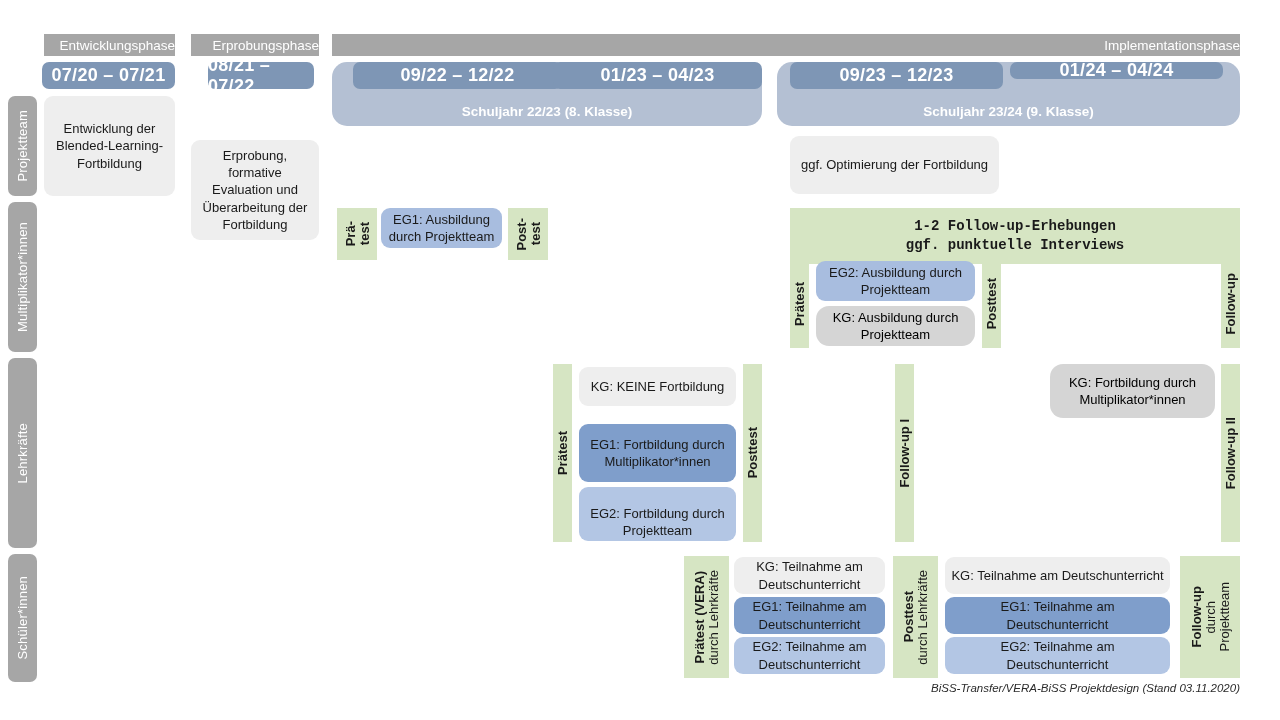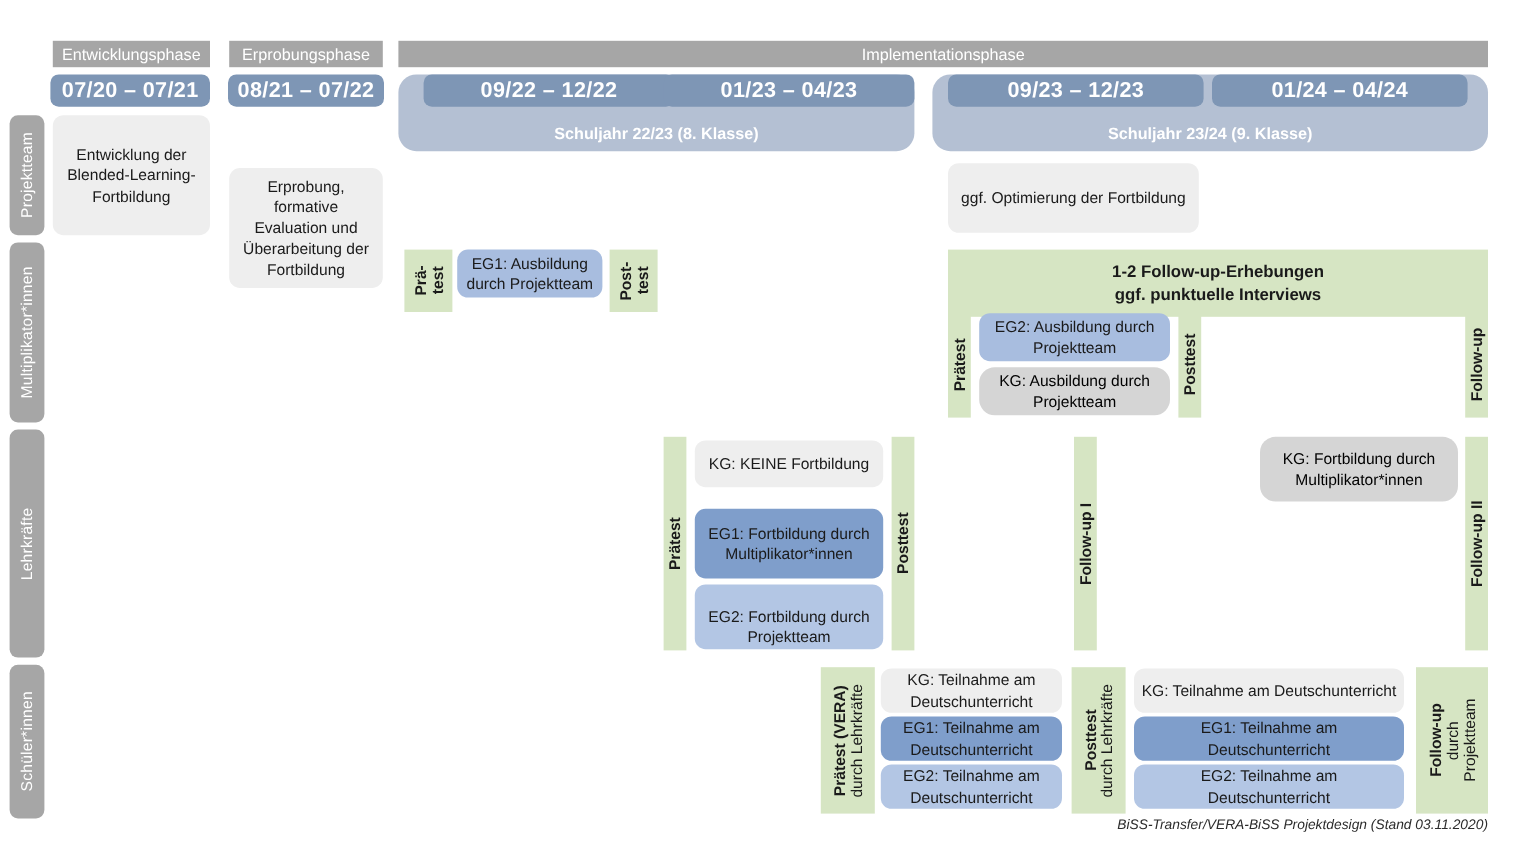--- a/index.html
+++ b/index.html
@@ -28,21 +28,21 @@
     transform:rotate(180deg);
     white-space:nowrap;
     letter-spacing:.2px;
   }
 
   
   .phase-head{
     background:#a6a6a6;
     color:#ffffff;
     font-size:13.5px;
-    display:flex;align-items:center;justify-content:center;
+    display:flex;align-items:center;justify-content:flex-end;
     border-radius:0;
   }
 
   
   .schoolyear{
     background:#b4c0d3;
     border-radius:15px;
     color:#ffffff;
     font-size:13.5px;font-weight:bold;
     display:flex;align-items:flex-end;justify-content:center;
@@ -125,33 +125,33 @@
   <div class="abs schoolyear" style="left:332px;top:62px;width:430px;height:64px;">
     <span>Schuljahr 22/23 (8. Klasse)</span>
   </div>
   <div class="abs schoolyear" style="left:777px;top:62px;width:463px;height:64px;">
     <span>Schuljahr 23/24 (9. Klasse)</span>
   </div>
 
   <div class="abs datebar" style="left:42px;top:62px;width:133px;height:27px;">
     <span>07/20 – 07/21</span>
   </div>
-  <div class="abs datebar" style="left:190px;top:62px;width:130px;height:27px;">
+  <div class="abs datebar" style="left:208px;top:62px;width:106px;height:27px;">
     <span>08/21 – 07/22</span>
   </div>
   <div class="abs datebar" style="left:337px;top:62px;width:209px;height:27px;margin-left:16px;">
     <span>09/22 – 12/22</span>
   </div>
   <div class="abs datebar" style="left:553px;top:62px;width:209px;height:27px;">
     <span>01/23 – 04/23</span>
   </div>
   <div class="abs datebar" style="left:790px;top:62px;width:213px;height:27px;">
     <span>09/23 – 12/23</span>
   </div>
-  <div class="abs datebar" style="left:1010px;top:62px;width:213px;height:27px;">
+  <div class="abs datebar" style="left:1010px;top:62px;width:213px;height:17px;">
     <span>01/24 – 04/24</span>
   </div>
 
   <div class="abs lane-label" style="left:8px;top:96px;width:29px;height:100px;">
     <span>Projektteam</span>
   </div>
   <div class="abs lane-label" style="left:8px;top:202px;width:29px;height:150px;">
     <span>Multiplikator*innen</span>
   </div>
   <div class="abs lane-label" style="left:8px;top:358px;width:29px;height:190px;">
@@ -176,21 +176,21 @@
     <span class="vtext b">test</span>
   </div>
   <div class="abs box blue-mid" style="left:381px;top:208px;width:121px;height:40px;">
     <span>EG1: Ausbildung durch Projektteam</span>
   </div>
   <div class="abs green v" style="left:508px;top:208px;width:40px;height:52px;">
     <span class="vtext b">Post-</span>
     <span class="vtext b">test</span>
   </div>
 
-  <div class="abs green h" style="left:790px;top:208px;width:450px;height:56px;">
+  <div class="abs green h" style="left:790px;top:208px;width:450px;height:56px;font-family:Liberation Mono, monospace;">
     <div>
       <div>1-2 Follow-up-Erhebungen</div>
       <div>ggf. punktuelle Interviews</div>
     </div>
   </div>
 
   <div class="abs green v" style="left:790px;top:260px;width:19px;height:88px;">
     <span class="vtext b">Prätest</span>
   </div>
   <div class="abs box blue-mid" style="left:816px;top:261px;width:159px;height:40px;">

